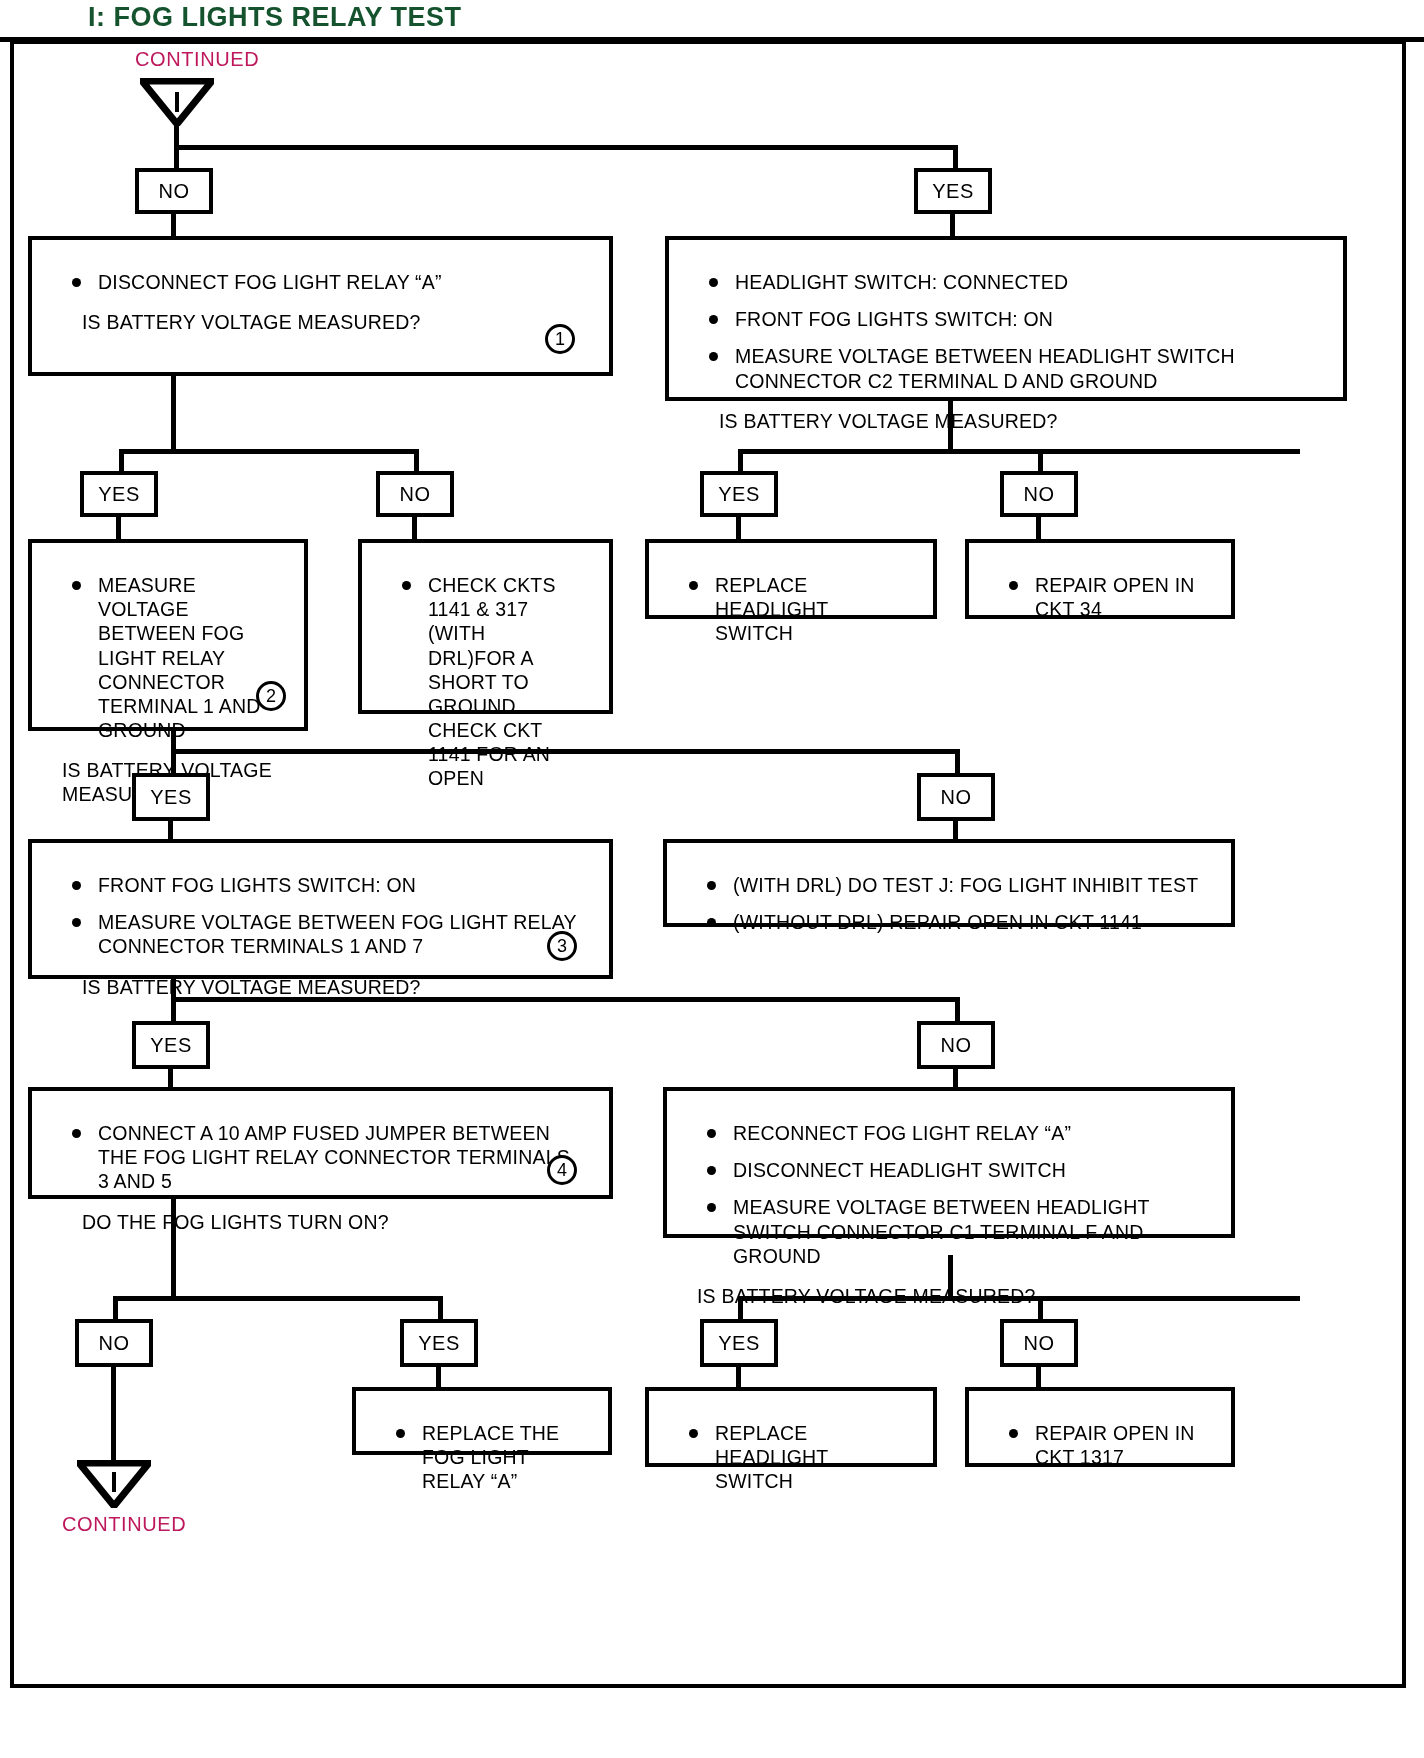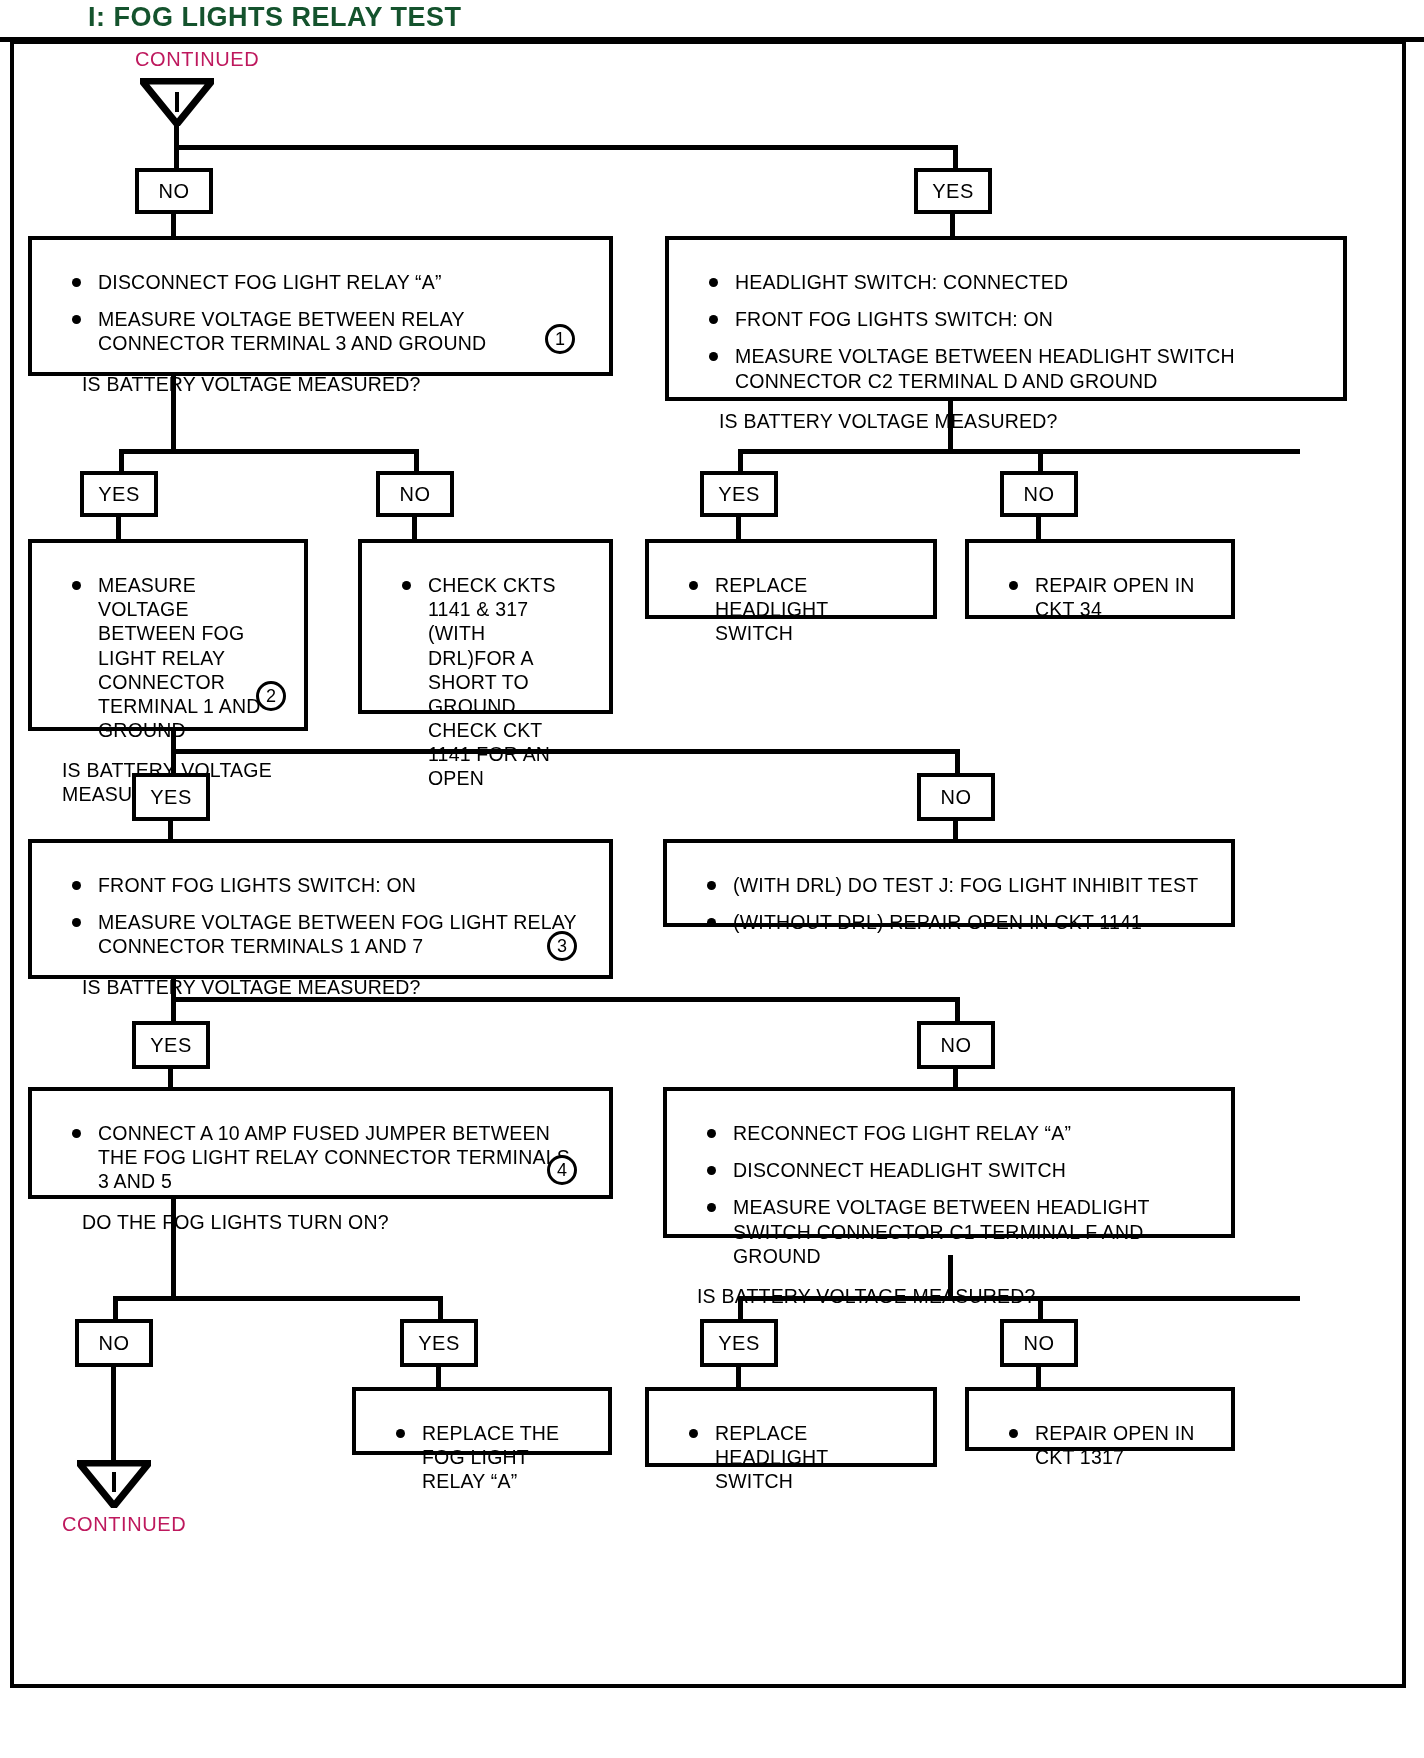--- a/index.html
+++ b/index.html
@@ -152,21 +152,20 @@
 
   <div class="yn" style="left:135px; top:168px; width:78px; height:46px;">NO</div>
   <div class="yn" style="left:914px; top:168px; width:78px; height:46px;">YES</div>
 
   <div class="ln v" style="left:171px; top:212px; height:26px;"></div>
   <div class="ln v" style="left:950px; top:212px; height:26px;"></div>
 
   <div class="box" style="left:28px; top:236px; width:585px; height:140px;">
     <ul>
       <li>DISCONNECT FOG LIGHT RELAY “A”</li>
-      <li>MEASURE VOLTAGE BETWEEN RELAY CONNECTOR TERMINAL 3 AND GROUND</li>
     </ul>
     <div class="q">IS BATTERY VOLTAGE MEASURED?</div>
     <div class="circ" style="right:34px; bottom:18px;">1</div>
   </div>
 
   <div class="box" style="left:665px; top:236px; width:682px; height:165px;">
     <ul>
       <li>HEADLIGHT SWITCH: CONNECTED</li>
       <li>FRONT FOG LIGHTS SWITCH: ON</li>
       <li>MEASURE VOLTAGE BETWEEN HEADLIGHT SWITCH CONNECTOR C2 TERMINAL D AND GROUND</li>
@@ -304,21 +303,21 @@
       <li>REPLACE THE FOG LIGHT RELAY “A”</li>
     </ul>
   </div>
 
   <div class="box" style="left:645px; top:1387px; width:292px; height:80px;">
     <ul>
       <li>REPLACE HEADLIGHT SWITCH</li>
     </ul>
   </div>
 
-  <div class="box" style="left:965px; top:1387px; width:270px; height:64px;">
+  <div class="box" style="left:965px; top:1387px; width:270px; height:80px;">
     <ul>
       <li>REPAIR OPEN IN CKT 1317</li>
     </ul>
   </div>
 
   <div class="tri" style="left:77px; top:1460px;">
     <svg width="74" height="48" viewBox="0 0 74 48">
       <polygon points="2,3 72,3 37,46" fill="none" stroke="#000" stroke-width="7"></polygon>
       <line x1="37" y1="12" x2="37" y2="32" stroke="#000" stroke-width="4"></line>
     </svg>

